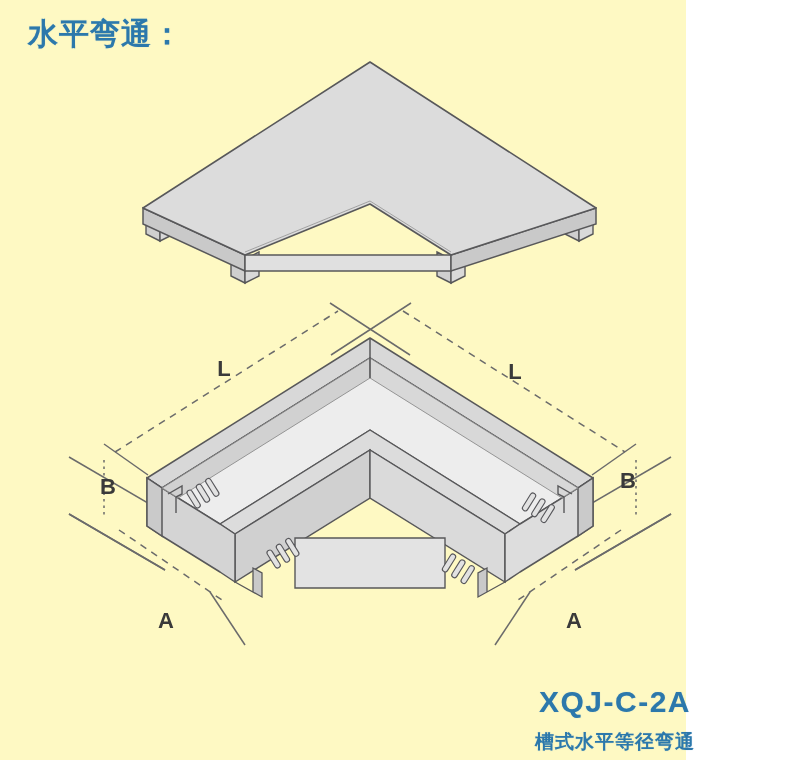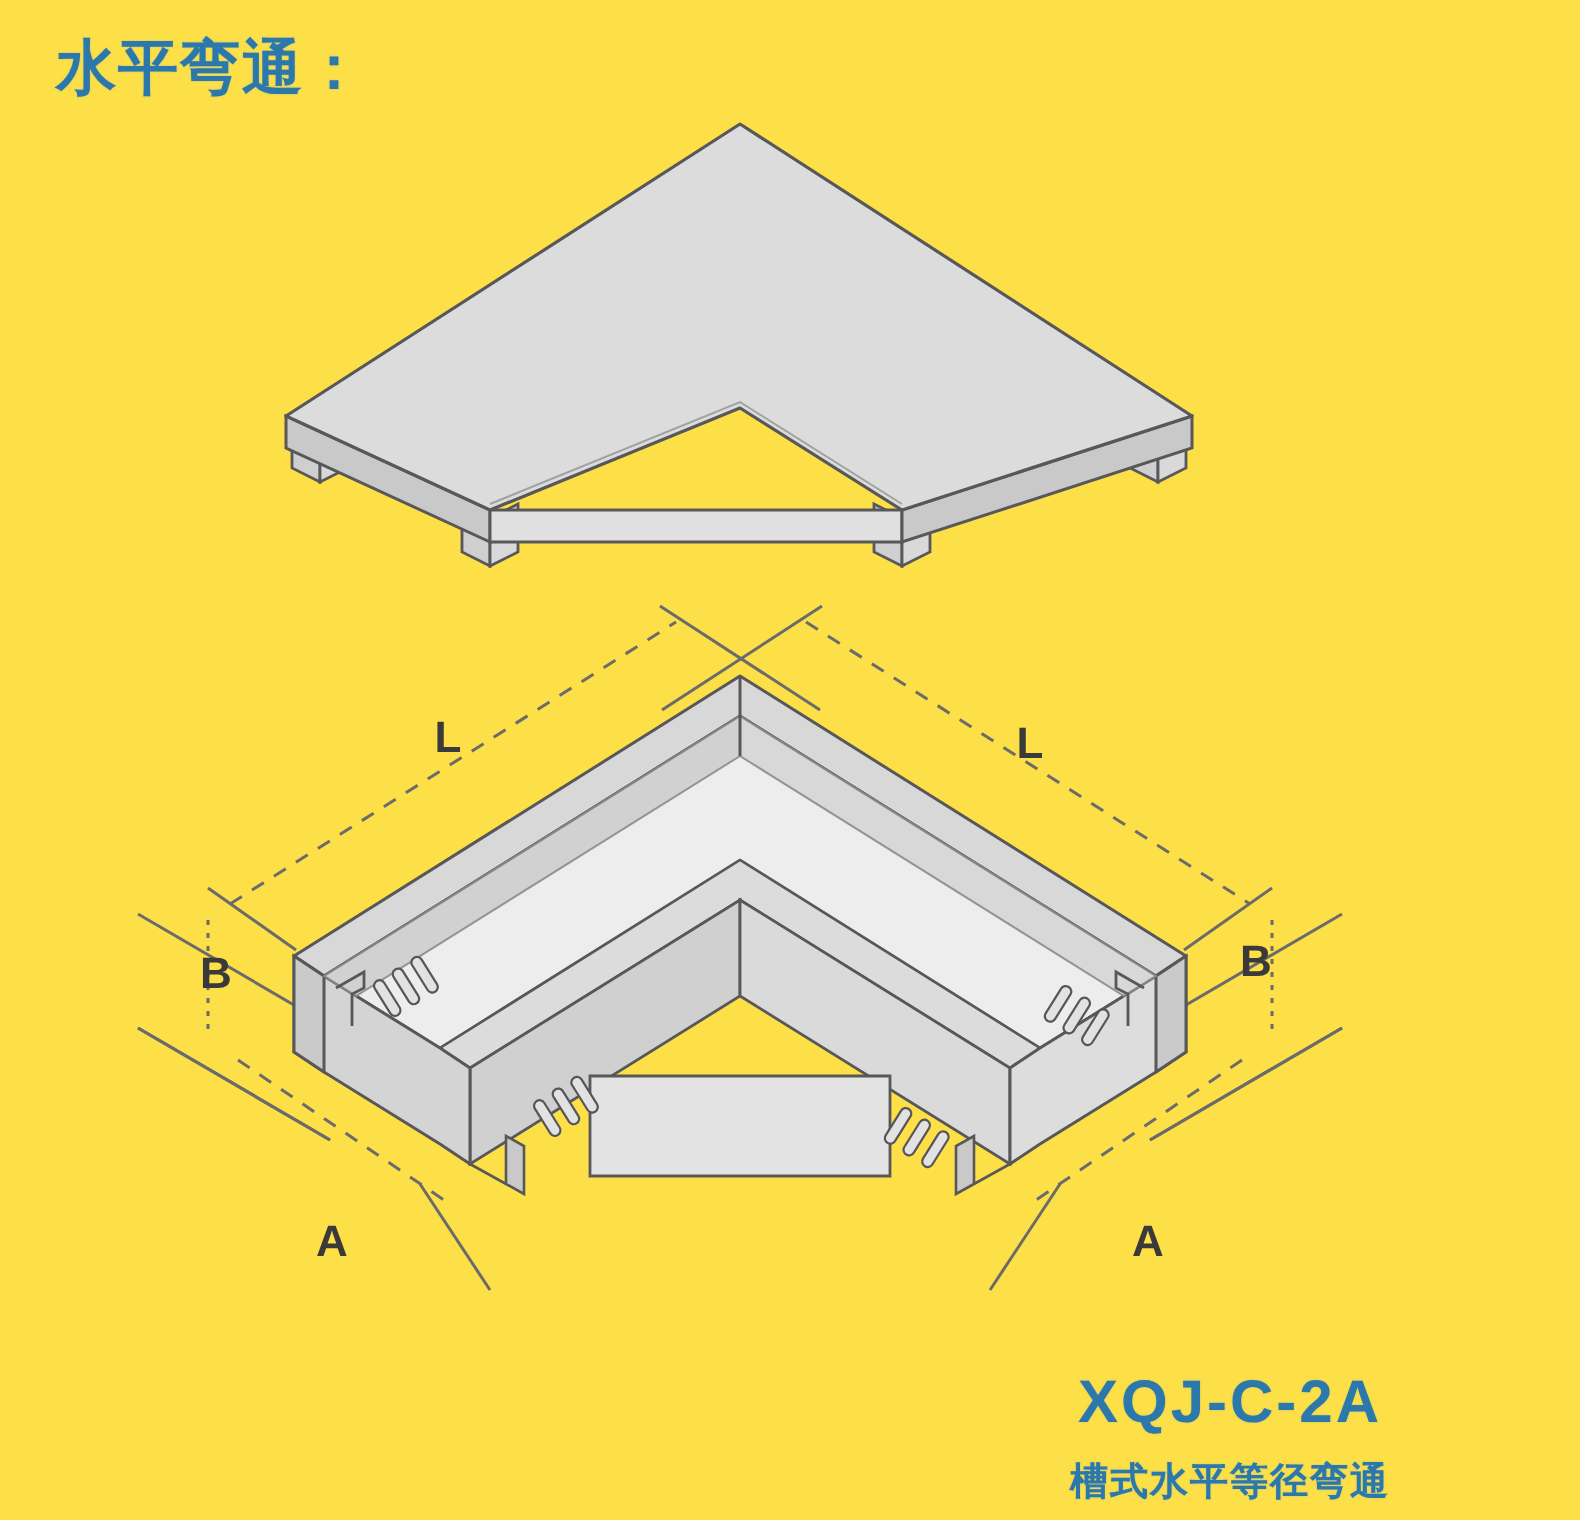--- a/index.html
+++ b/index.html
@@ -9,23 +9,23 @@
   }
   body {
     width: 790px;
     height: 760px;
     position: relative;
     font-family: "Liberation Sans", "DejaVu Sans", sans-serif;
     overflow: hidden;
   }
   #page {
     position: relative;
-    width: 790px;
+    width: 686px;
     height: 760px;
-    background: #fde047;
+    background: #fef9c3;
   }
   .heading {
     position: absolute;
     left: 28px;
     top: 14px;
     font-size: 30px;
     font-weight: 700;
     letter-spacing: 1px;
     color: #2c78ab;
     text-shadow: 0 0 1px rgba(110,170,205,0.55);

